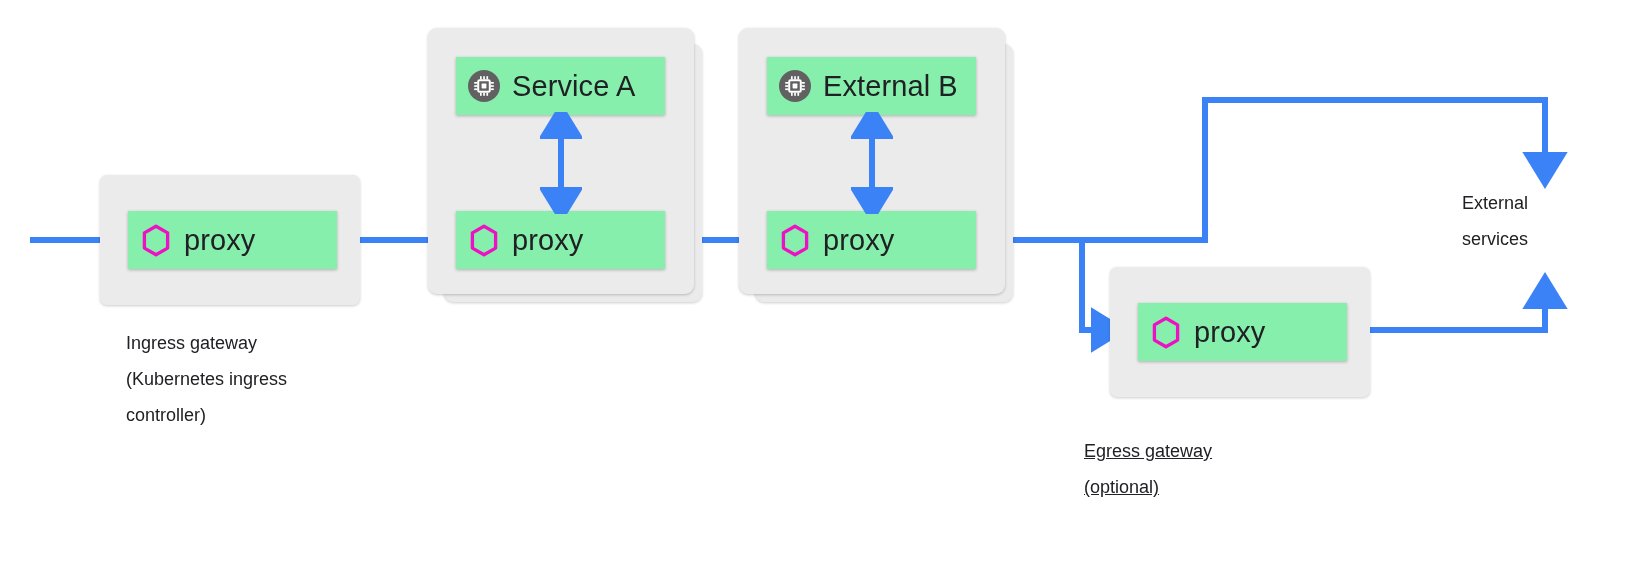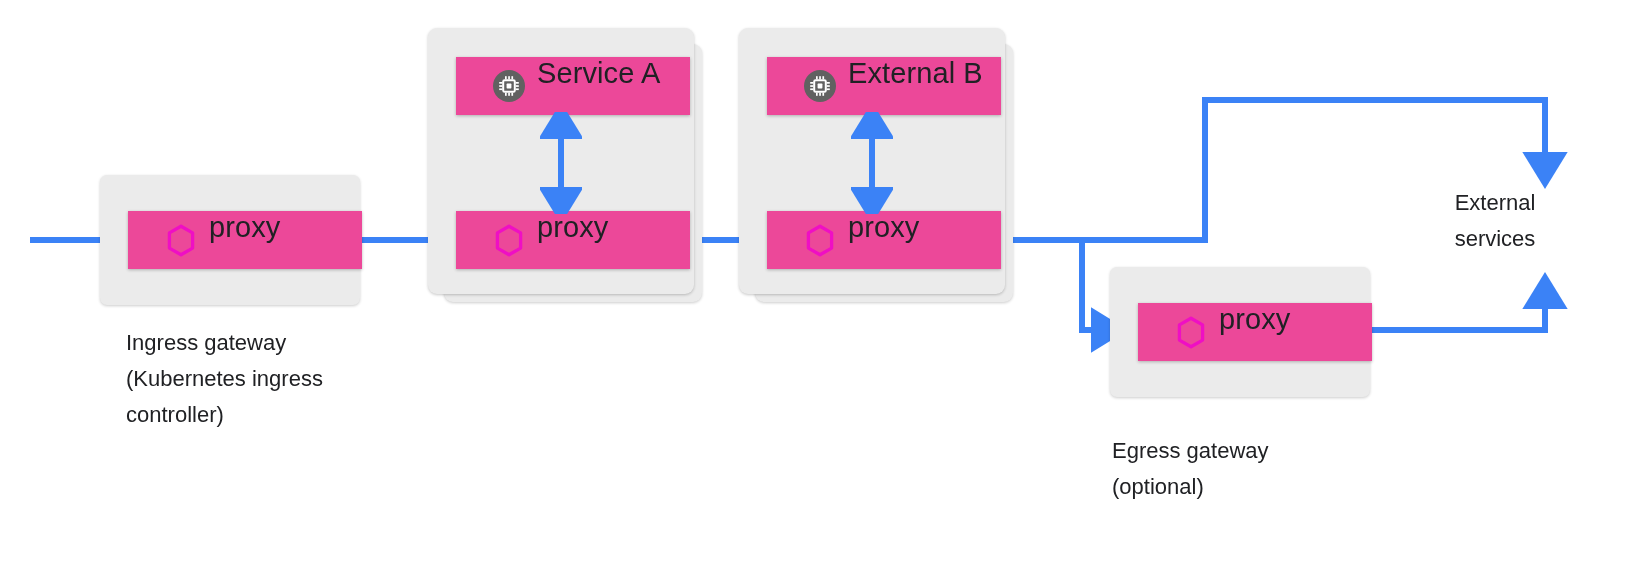--- a/index.html
+++ b/index.html
@@ -46,42 +46,42 @@
   .gw-card {
     position: absolute;
     background: #ebebeb;
     border-radius: 7px;
     box-shadow: 0 1px 3px rgba(0,0,0,0.20);
   }
 
   
   .chip {
     position: absolute;
-    background: #ec4899;
+    background: #86efac;
     display: flex;
+    align-items: center;
     box-shadow: 0 1px 3px rgba(0,0,0,0.26);
-    padding-left: 25px;
   }
   .chip .chip-icon {
     flex: 0 0 auto;
     display: flex;
     align-items: center;
     justify-content: center;
   }
   .chip .chip-label {
     font-size: 29px;
     color: #202124;
     letter-spacing: 0.1px;
     white-space: nowrap;
   }
 
   
   .caption {
     position: absolute;
-    font-size: 22px;
+    font-size: 18px;
     line-height: 36px;
     color: #202124;
     white-space: pre-line;
   }
   .caption.center {
     text-align: center;
   }
 
   #diagram-title {
     position: absolute;
@@ -251,20 +251,20 @@
   <div class="gw-card" style="left:1110px; top:267px; width:260px; height:130px;">
     <div class="chip" style="left:28px; top:36px; width:209px; height:58px;">
       <span class="chip-icon" style="width:56px; height:58px;">
         <svg width="30" height="33" viewBox="0 0 30 33" aria-hidden="true">
           <path d="M15 2.2 L26.6 8.9 L26.6 24.1 L15 30.8 L3.4 24.1 L3.4 8.9 Z" fill="none" stroke="#ef0fc4" stroke-width="3.3" stroke-linejoin="round"></path>
         </svg>
       </span>
       <span class="chip-label">proxy</span>
     </div>
   </div>
-  <div class="caption" style="left:1112px; top:433px; width:300px;">Egress gateway
+  <div class="caption" style="left:1084px; top:433px; width:300px;text-decoration:underline;">Egress gateway
 (optional)</div>
 
   <div class="caption center" style="left:1400px; top:185px; width:190px;">External
 services</div>
 
 
 </div>
 
 </body></html>

